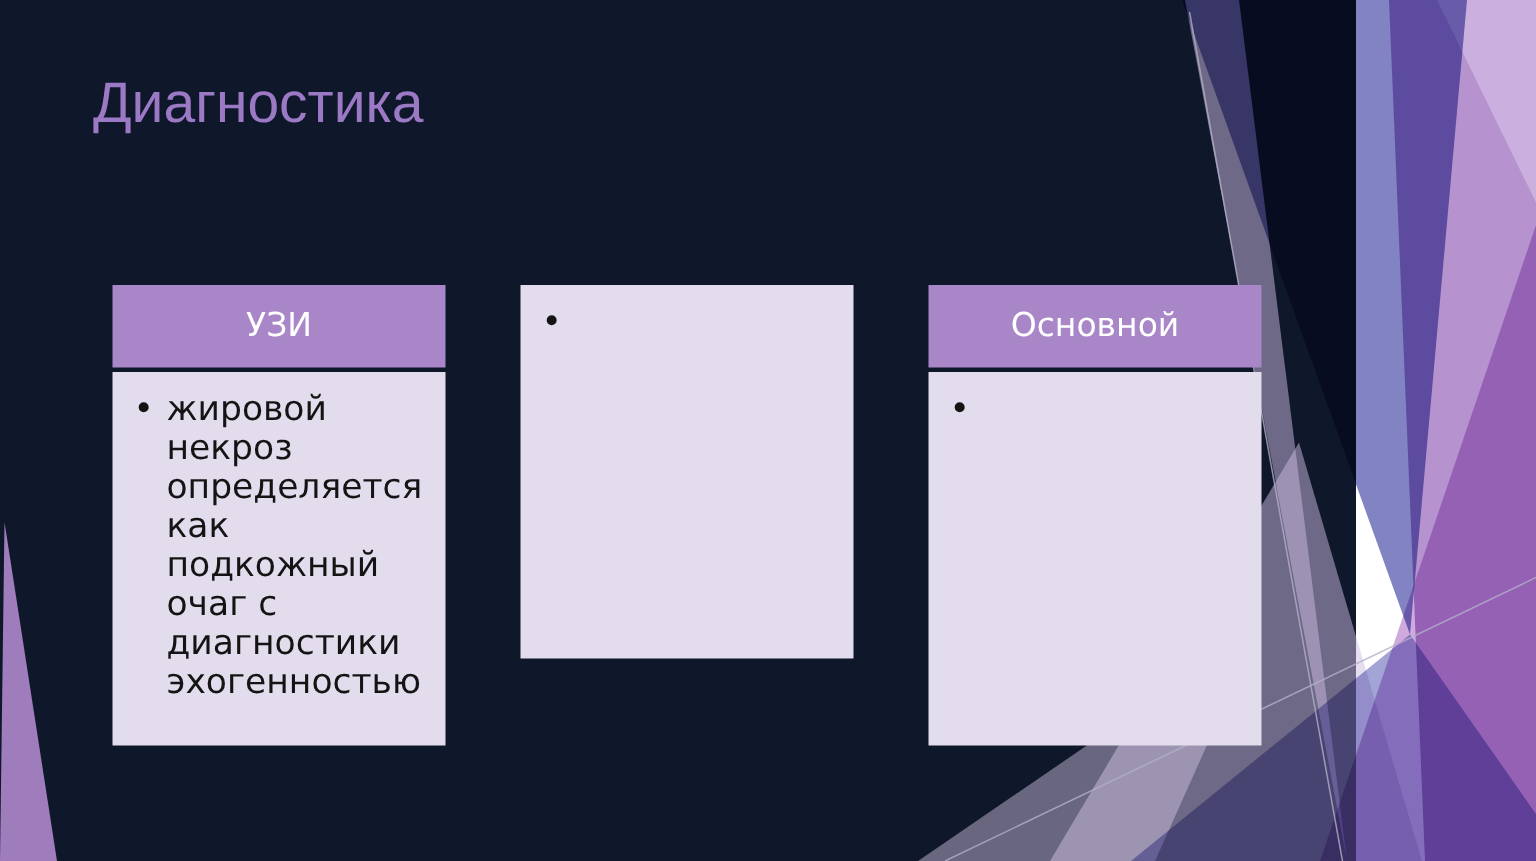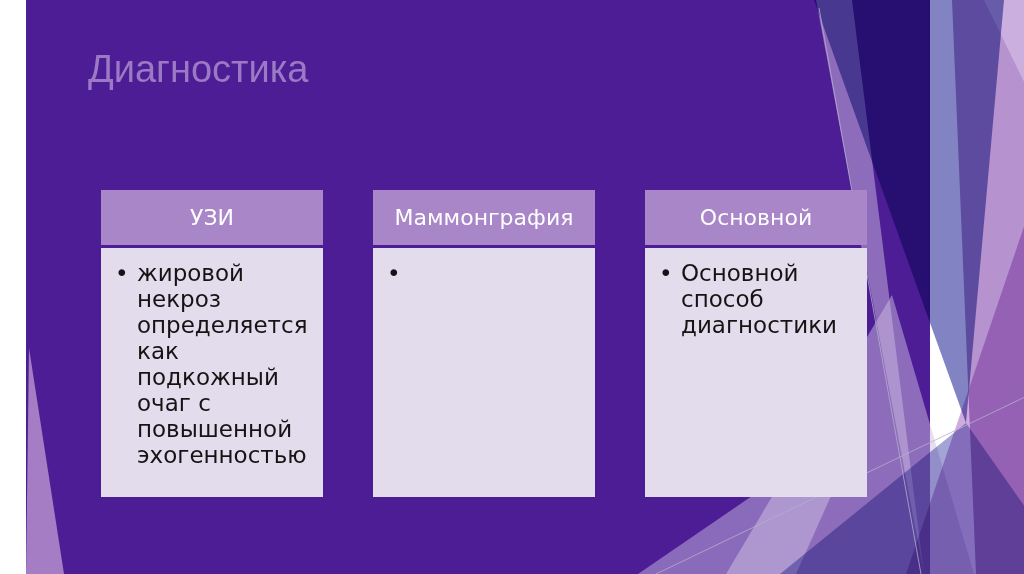--- a/index.html
+++ b/index.html
@@ -1,17 +1,17 @@
 <!DOCTYPE html>
 <html><head>
 <meta charset="utf-8">
 <style>
   html,body{margin:0;padding:0;}
   body{width:1024px;height:574px;overflow:hidden;background:#ffffff;}
-  .slide{position:relative;width:904px;height:574px;background:#4c1d95;font-family:"DejaVu Sans",sans-serif;margin-left:26px;}
+  .slide{position:relative;width:904px;height:574px;background:#0f172a;font-family:"DejaVu Sans",sans-serif;}
   svg.decor{position:absolute;left:0;top:0;width:1024px;height:574px;pointer-events:none;}
   .mult{mix-blend-mode:multiply;}
   .title{position:absolute;left:62px;top:48px;margin:0;font-family:"Liberation Sans","DejaVu Sans",sans-serif;
          font-size:38px;font-weight:400;color:#9b79c5;letter-spacing:0px;z-index:2;}
   .columns{position:absolute;left:55px;top:190px;display:flex;gap:30px;z-index:2;}
   .col{width:222px;display:flex;flex-direction:column;padding-left:20px;}
   .col-header{height:55px;background:#a886c8;color:#ffffff;display:flex;align-items:center;justify-content:center;
               font-size:22px;margin-bottom:3px;text-align:center;}
   .col-body{height:237px;background:#e3dcec;padding:12px 10px 0 10px;font-size:23px;line-height:26px;color:#141414;}
   .bullet{display:flex;align-items:flex-start;}
@@ -39,38 +39,36 @@
 
   <h1 class="title">Диагностика</h1>
 
   <div class="columns">
 
     <div class="col">
       <div class="col-header">УЗИ</div>
       <div class="col-body">
         <div class="bullet">
           <span class="bullet-dot">•</span>
-          <span class="bullet-text">жировой некроз определяется как подкожный очаг с повышенной эхогенностью</span>
+          <span class="bullet-text">жировой некроз определяется как подкожный очаг с диагностики эхогенностью</span>
         </div>
       </div>
     </div>
 
     <div class="col">
-      <div class="col-header">Маммонграфия</div>
       <div class="col-body">
         <div class="bullet">
           <span class="bullet-dot">•</span>
         </div>
       </div>
     </div>
 
     <div class="col">
       <div class="col-header">Основной</div>
       <div class="col-body">
         <div class="bullet">
           <span class="bullet-dot">•</span>
-          <span class="bullet-text">Основной способ диагностики</span>
         </div>
       </div>
     </div>
 
   </div>
 </div>
 
 </body></html>

